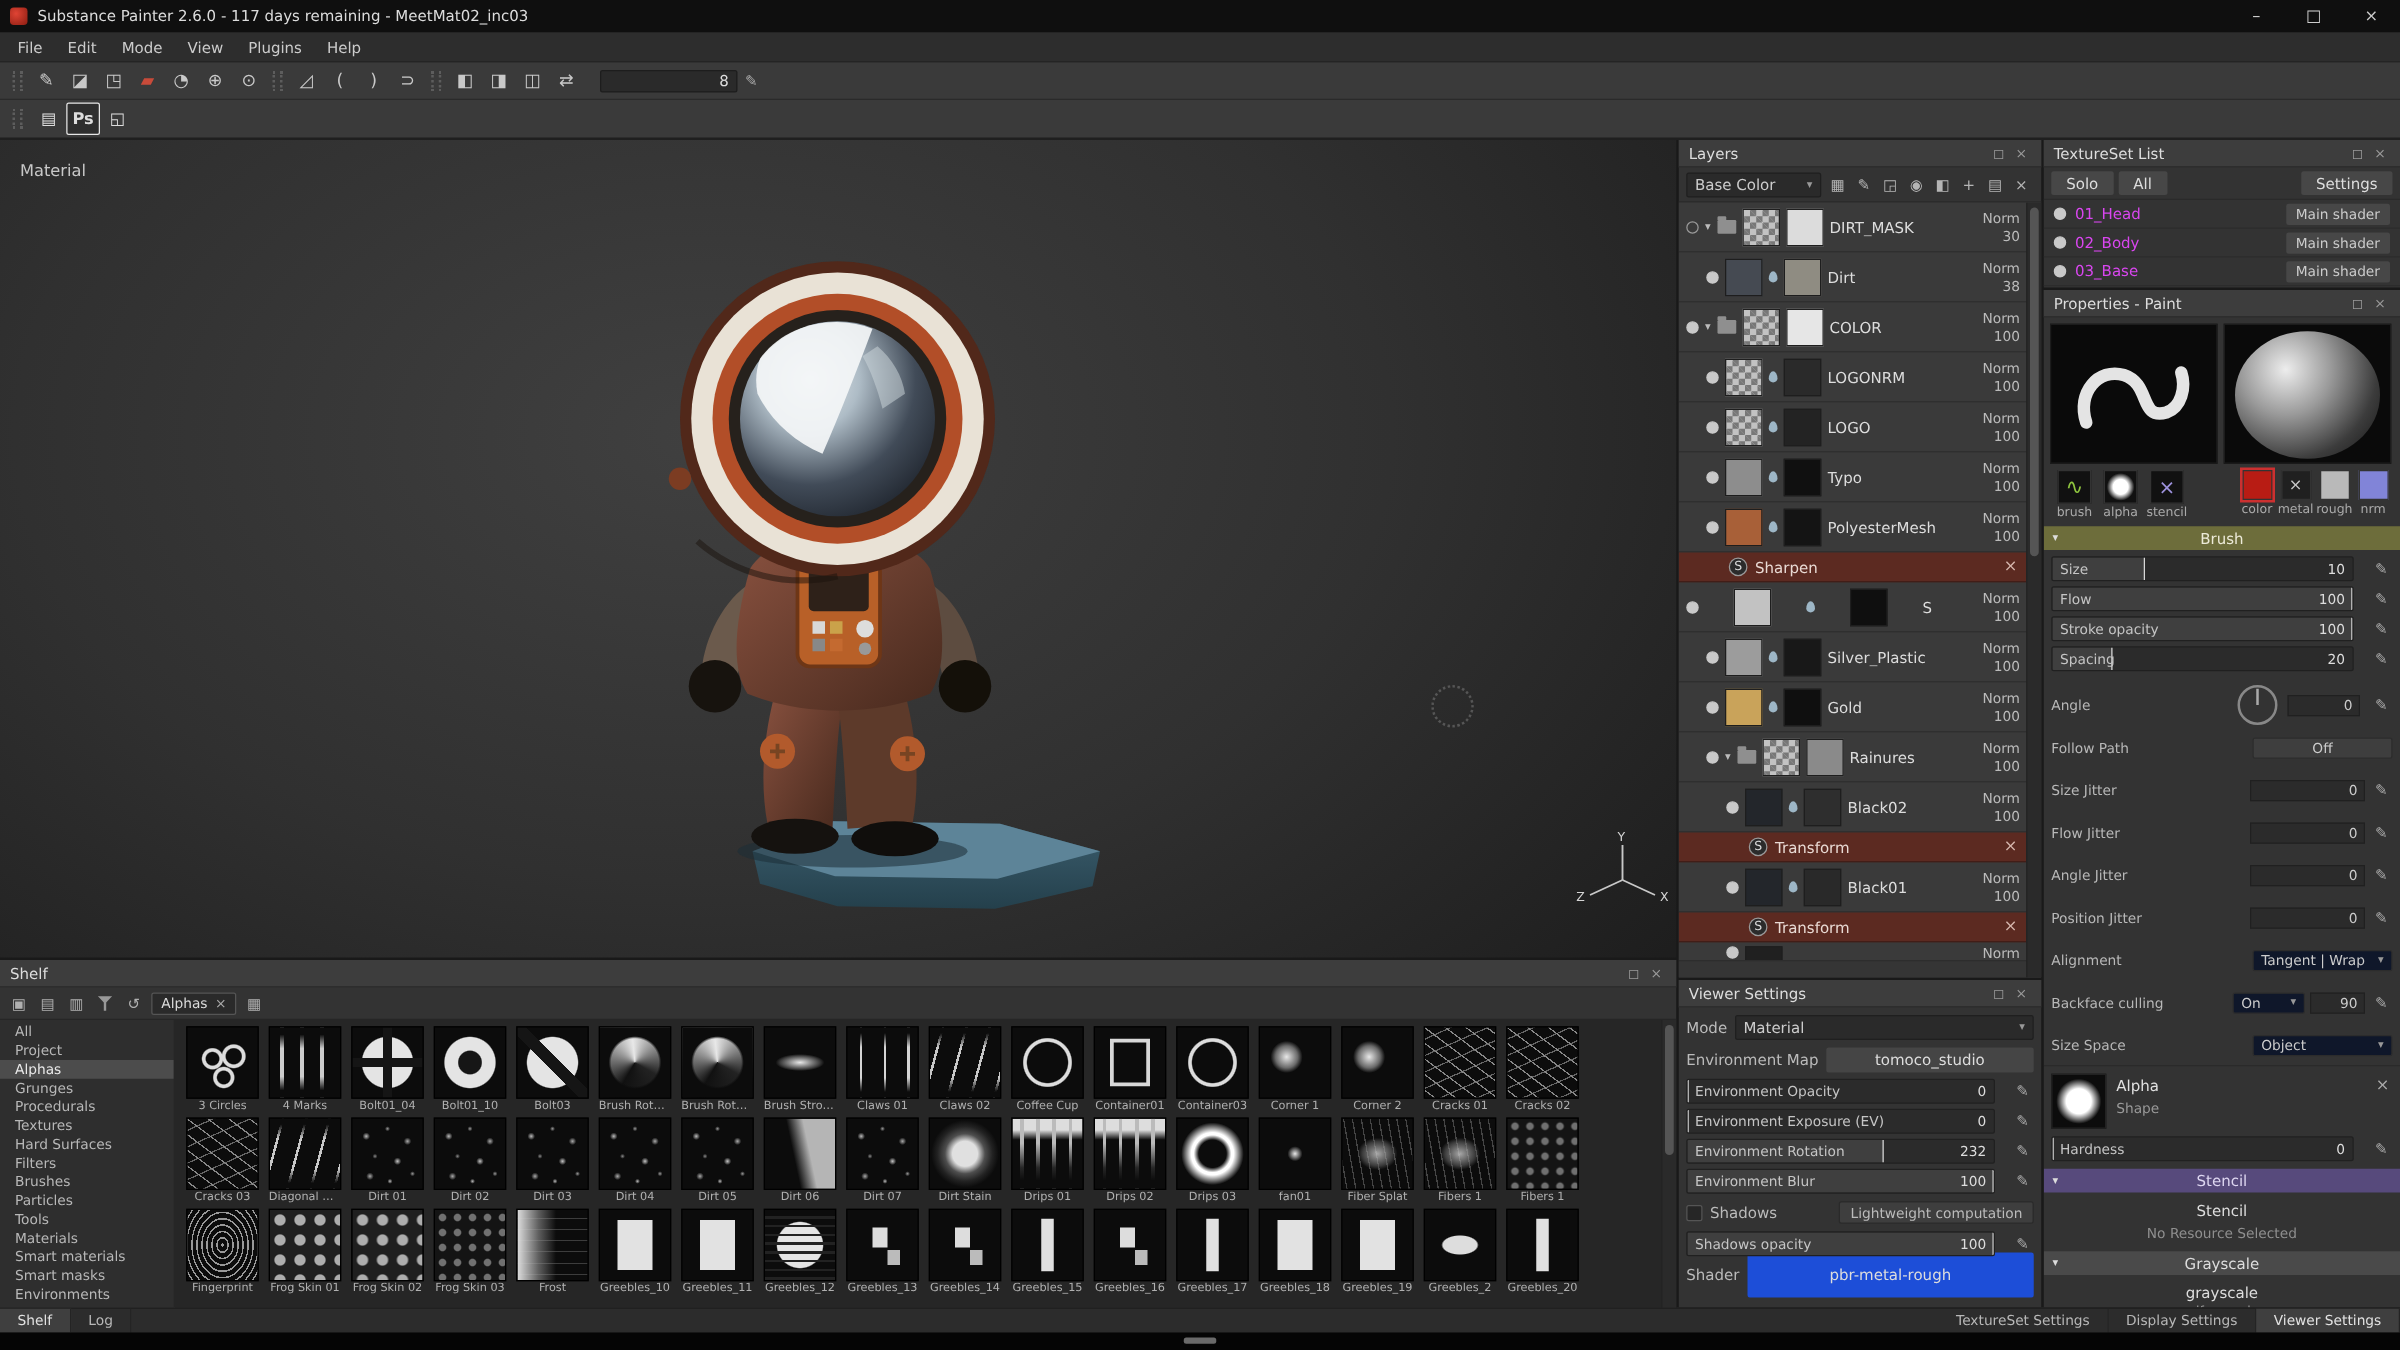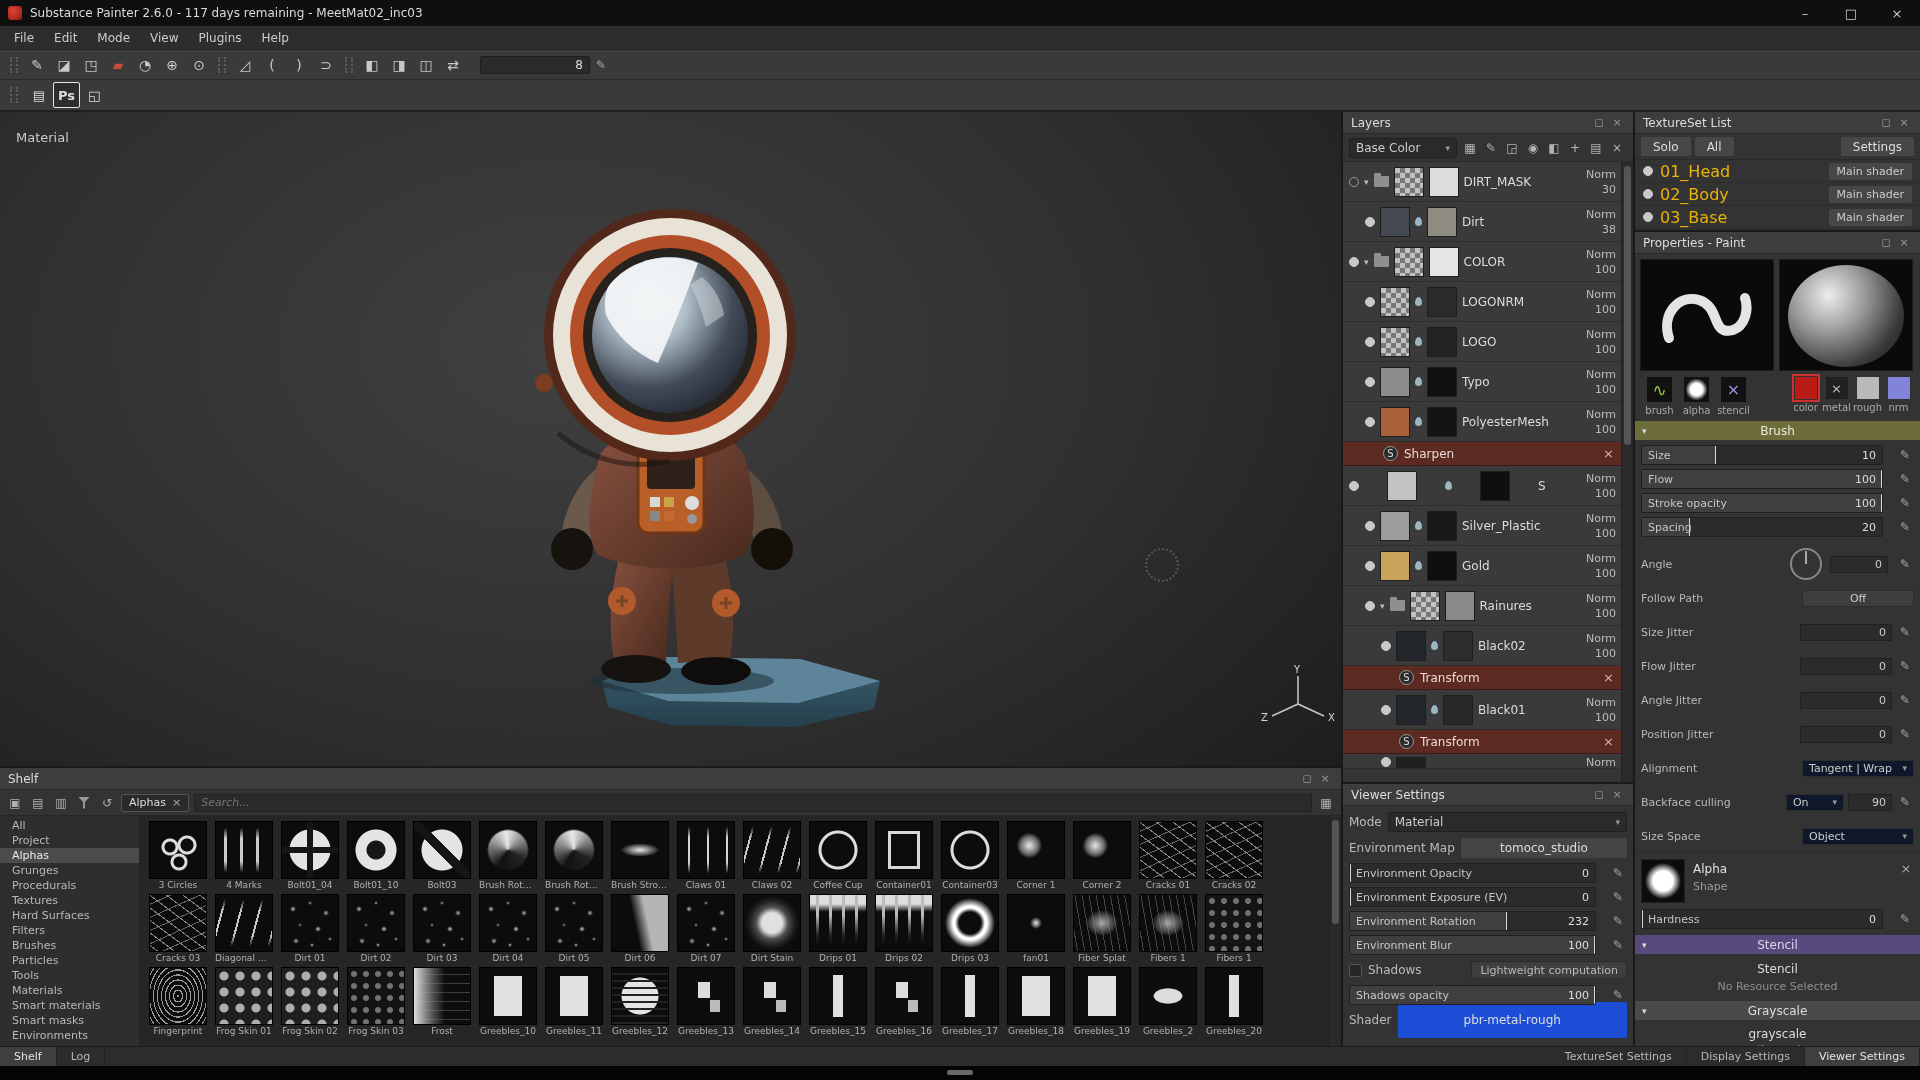--- a/index.html
+++ b/index.html
@@ -81,21 +81,21 @@
 .sval{position:relative;font-size:11px;color:#ddd;padding-right:6px}
 .checkbox{width:13px;height:13px;background:#262626;border:1px solid #555;border-radius:2px;flex:0 0 auto}
 .shadow-btn{margin-left:auto;height:18px;background:#3e3e3e;border:1px solid #2a2a2a;border-radius:2px;padding:0 8px;font-size:11px;color:#bbb;display:flex;align-items:center}
 .shader-btn{flex:1;height:36px;background:#1d4ed8;border-radius:2px;display:flex;align-items:center;justify-content:center;font-size:12px;color:#ddd}
 
 .ts-panel{height:118px;flex:0 0 auto}
 .ts-controls{height:26px;display:flex;align-items:center;gap:4px;padding:0 6px;border-bottom:1px solid #2a2a2a;flex:0 0 auto}
 .ts-btn{height:19px;padding:0 12px;background:#474747;border-radius:2px;font-size:12px;color:#ddd;display:flex;align-items:center}
 .ts-settings{margin-left:auto}
 .ts-row{height:23px;display:flex;align-items:center;gap:7px;padding:0 8px;border-bottom:1px solid #2c2c2c}
-.ts-name{font-size:16px;color:#eab308;flex:1}
+.ts-name{font-size:12px;color:#d946ef;flex:1}
 .ts-shader{height:17px;background:#474747;border-radius:2px;padding:0 8px;font-size:11px;color:#ccc;display:flex;align-items:center}
 
 .props-panel{flex:1}
 .props-body{flex:1;overflow:hidden;display:flex;flex-direction:column}
 .previews{display:flex;gap:5px;padding:5px}
 .preview{width:134px;height:112px;background:#0a0a0a;border:1px solid #1c1c1c;position:relative;overflow:hidden}
 .sphere{position:absolute;left:8px;top:5px;width:116px;height:102px;border-radius:50%;background:radial-gradient(circle at 35% 30%,#ededed,#9a9a9a 35%,#3c3c3c 70%,#121212 100%)}
 .slot-channel-row{display:flex;padding:0 6px 5px;align-items:flex-start}
 .slot-wrap{display:flex;flex-direction:column;align-items:center;width:37px}
 .slot-thumb{width:27px;height:27px;background:#111;border:1px solid #333;display:flex;align-items:center;justify-content:center}
@@ -349,21 +349,20 @@
           <span class="sicon">▤</span>
           <span class="sicon">▥</span>
           <span class="sicon">
               <span class="funnel"></span>
             </span>
           <span class="sicon">↺</span>
           <span class="tag-chip">
             <span>Alphas</span>
             <span class="tag-x">×</span>
           </span>
-          <input class="search-input" placeholder="Search..." style="">
           <span class="sicon">▦</span>
         </div>
         <div class="shelf-content">
           <div id="shelf-cats">
               <div class="cat">All</div>
               <div class="cat">Project</div>
               <div class="cat sel">Alphas</div>
               <div class="cat">Grunges</div>
               <div class="cat">Procedurals</div>
               <div class="cat">Textures</div>

